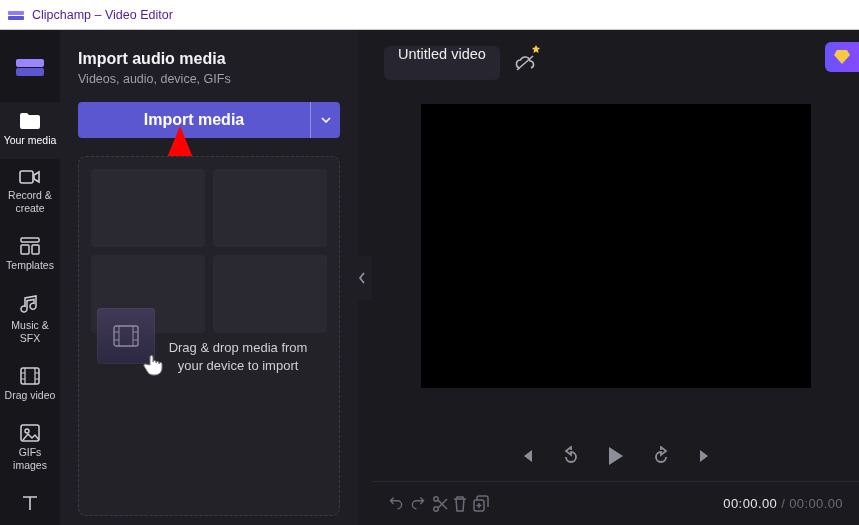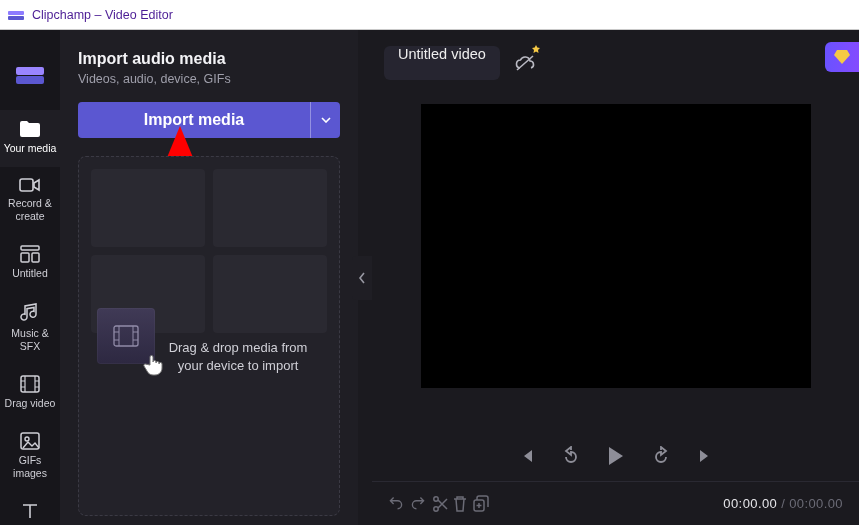--- a/index.html
+++ b/index.html
@@ -6,21 +6,21 @@
   html, body { width: 859px; height: 525px; overflow: hidden; background: #1b1a1f; color: #e6e6ea; }
 
   
   .titlebar { height: 30px; background: #ffffff; color: #4c1d95; display: flex; align-items: center; padding: 0 8px; font-size: 12.5px; border-bottom: 1px solid #c9c9c9; }
   .titlebar .logo { width: 16px; height: 12px; margin-right: 8px; }
   .titlebar .logo svg { display:block; }
 
   .app { display: flex; height: calc(525px - 30px); width: 100%; }
 
   
-  .iconstrip { width: 60px; background: #17161b; display: flex; flex-direction: column; align-items: stretch; padding-top: 18px; }
+  .iconstrip { width: 60px; background: #17161b; display: flex; flex-direction: column; align-items: stretch; padding-top: 10px; }
   .iconstrip .strip-item { display:flex; flex-direction:column; align-items:center; justify-content:center; padding: 10px 2px 12px; font-size: 10.5px; color: #cfcfd6; text-align:center; line-height:1.25; cursor:pointer; }
   .iconstrip .strip-item.top { padding-top:16px; padding-bottom:20px; }
   .iconstrip .strip-item.active { background:#1f1e24; color:#fff; }
   .iconstrip .strip-item svg { margin-bottom:4px; }
   .iconstrip .applogo { width:30px; height:22px; }
 
   
   .mediapanel { width: 298px; background: #1f1e24; padding: 20px 18px 0; position: relative; }
   .mediapanel h2 { font-size: 16px; font-weight:600; color:#f3f3f6; }
   .mediapanel .sub { font-size: 12.5px; color:#9f9fab; margin-top:4px; }
@@ -98,21 +98,21 @@
           <path d="M15 6l5-3v10l-5-3z" fill="none" stroke="#cfcfd6" stroke-width="1.6"></path>
         </svg>
       <span>Record &amp; create</span>
     </div>
     <div class="strip-item">
       <svg width="20" height="18" viewBox="0 0 20 18">
           <rect x="1" y="1" width="18" height="4" rx="1" fill="none" stroke="#cfcfd6" stroke-width="1.5"></rect>
           <rect x="1" y="8" width="8" height="9" rx="1" fill="none" stroke="#cfcfd6" stroke-width="1.5"></rect>
           <rect x="12" y="8" width="7" height="9" rx="1" fill="none" stroke="#cfcfd6" stroke-width="1.5"></rect>
         </svg>
-      <span>Untitled</span>
+      <span>Templates</span>
     </div>
     <div class="strip-item">
       <svg width="20" height="20" viewBox="0 0 20 20">
           <path d="M7 14a3 3 0 1 1-2-2.8V3l11-2v10.2A3 3 0 1 1 14 8.4V4.4L7 5.7V14z" fill="none" stroke="#cfcfd6" stroke-width="1.5"></path>
         </svg>
       <span>Music &amp; SFX</span>
     </div>
     <div class="strip-item">
       <svg width="20" height="18" viewBox="0 0 20 18">
           <rect x="1" y="1" width="18" height="16" rx="2" fill="none" stroke="#cfcfd6" stroke-width="1.5"></rect>

